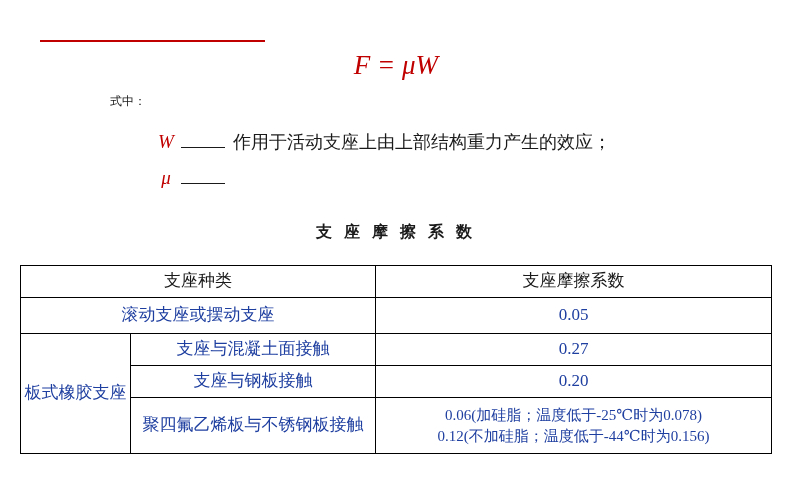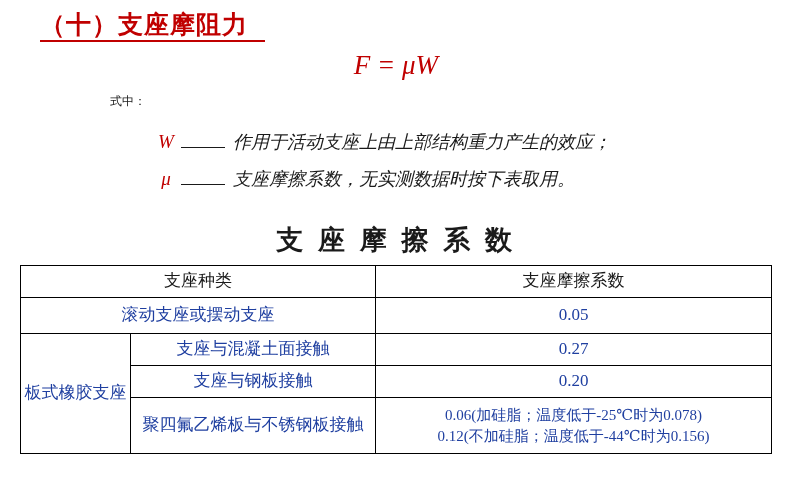--- a/index.html
+++ b/index.html
@@ -80,30 +80,29 @@
     text-align: center;
   }
   .dash {
     display: inline-block;
     width: 44px;
     border-bottom: 1.6px solid #1a1a1a;
     margin: 0 8px 5px 4px;
   }
   .def-text {
     font-size: 18px;
-    font-style: italic;
   }
   
   .table-caption {
     position: absolute;
     left: 0;
     top: 222px;
     width: 792px;
     text-align: center;
-    font-size: 27px;
+    font-size: 16px;
     font-weight: bold;
     color: #1a1a1a;
     letter-spacing: 4px;
   }
   
   table.coef {
     position: absolute;
     left: 20px;
     top: 265px;
     width: 752px;
@@ -133,37 +132,35 @@
   .r-1   { height: 36px; margin-top: 16px; }
   .r-2   { height: 32px; }
   .r-3   { height: 32px; }
   .r-4   { height: 56px; }
 </style>
 </head>
 <body>
 
 <div class="page">
 
-  <div class="title">（十）支座摩阻力</div>
   <div class="title-underline"></div>
 
   <div class="formula">F = μW</div>
 
   <div class="where-label">式中：</div>
 
   <div class="def-row r1">
     <span class="sym">W</span>
     <span class="dash"></span>
     <span class="def-text">作用于活动支座上由上部结构重力产生的效应；</span>
   </div>
 
   <div class="def-row r2">
     <span class="sym">μ</span>
     <span class="dash"></span>
-    <span class="def-text">支座摩擦系数，无实测数据时按下表取用。</span>
   </div>
 
   <div class="table-caption">支 座 摩 擦 系 数</div>
 
   <table class="coef">
     <colgroup>
       <col class="c-type">
       <col class="c-sub">
       <col class="c-val">
     </colgroup>

